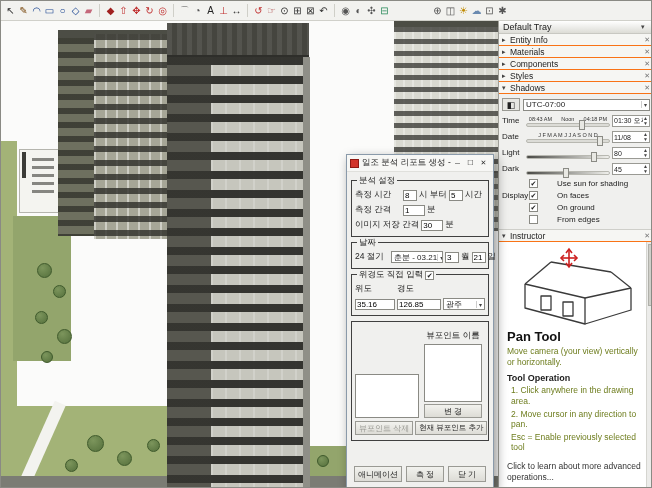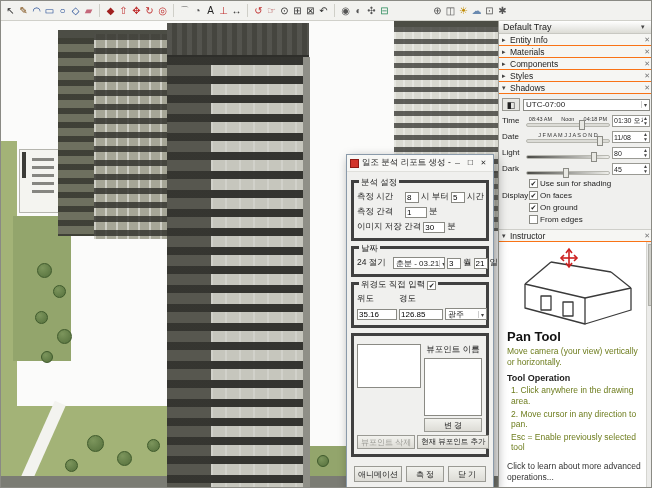--- a/index.html
+++ b/index.html
@@ -49,21 +49,21 @@
 
   
   #dialog { position:absolute; left:345px; top:153px; width:148px; height:334px; background:#f0f0ee;
             border:1px solid #8a9aaa; box-shadow:3px 4px 10px rgba(0,0,0,.4); font-size:8.5px;
             display:flex; flex-direction:column; z-index:20; color:#1c1c1c; }
   .dlg-title { height:17px; display:flex; align-items:center; padding:0 3px; background:#f7f7f5;
                border-bottom:1px solid #e0e0dc; flex:0 0 auto; }
   .app-icon { width:9px; height:9px; background:#d2332a; border:1px solid #8f1812; margin-right:3px; }
   .dlg-title-text { flex:1; font-size:8.5px; white-space:nowrap; overflow:hidden; }
   .dlg-btn { width:13px; text-align:center; font-size:7px; color:#333; cursor:default; }
-  .grp { border:3px solid #404040; margin:3px 4px 2px; padding:5px 3px 3px; position:relative; }
+  .grp { border:1px solid #404040; margin:3px 4px 2px; padding:5px 3px 3px; position:relative; }
   .grp.first { margin-top:8px; }
   .grp-legend { position:absolute; top:-6px; left:5px; background:#f0f0ee; padding:0 2px; font-size:8.5px;
                 display:flex; align-items:center; gap:2px; white-space:nowrap; }
   .frow { display:flex; align-items:center; gap:2px; margin:3px 0 2px; font-size:8.5px; white-space:nowrap; }
   .txt { height:11px; border:1px solid #8a8a84; background:#fff; font-size:8px; padding:0 1px;
          font-family:inherit; width:100%; }
   .w14{ width:14px; flex:0 0 14px;} .w22{ width:22px; flex:0 0 22px;} .w40{ width:40px; flex:0 0 40px;}
   .w44{ width:44px; flex:0 0 44px;} .w58{ width:58px; flex:0 0 58px;}
   .lbl46 { flex:0 0 46px; } .lbl34 { flex:0 0 34px; } .lbl64 { flex:0 0 64px; }
   .btn { border:1px solid #9a9a94; background:linear-gradient(#f2f2ee,#dddcd6); font-size:8px; height:14px;
@@ -100,21 +100,21 @@
   .sh-mid { flex:1; margin-right:2px; }
   .sh-scale { font-size:5.5px; color:#333; white-space:pre; text-align:center; height:7px; line-height:7px; }
   .sh-track { position:relative; height:4px; background:#dcdcd7; border:1px solid #b8b8b1; border-radius:2px; }
   .light-track { background:linear-gradient(90deg,#4a4a46,#f0f0ec); }
   .sh-thumb { position:absolute; top:-4px; width:6px; height:10px; background:#e8e8e3; border:1px solid #8a8a84; }
   .sh-spin { display:flex; align-items:center; border:1px solid #9a9a94; background:#fff; height:12px;
              padding:0 1px; font-size:7px; width:38px; flex:0 0 38px; }
   .sh-val { flex:1; white-space:nowrap; overflow:hidden; }
   .spin-btns { display:flex; flex-direction:column; font-size:5px; color:#444; line-height:5px; }
   .spin-btns i { font-style:normal; }
-  .cb-row { display:flex; align-items:center; margin:3px 0 3px 27px; font-size:8px; gap:2px; }
+  .cb-row { display:flex; align-items:center; margin:3px 0 3px 27px; font-size:8px; gap:19px; }
   .display-row { display:flex; margin-top:3px; }
   .display-label { width:27px; font-size:8px; flex:0 0 27px; }
   .display-cbs .cb-row { margin:0 0 3px 0; }
 
   
   .instructor-body { flex:1; background:#fff; position:relative; overflow:hidden; }
   .ins-inner { padding:2px 10px 2px 6px; }
   .ins-illus { display:block; margin:2px auto 0; }
   .ins-title { font-size:13px; font-weight:bold; margin:3px 2px 2px; color:#111; }
   .ins-desc { font-size:8.5px; color:#6e7d1e; margin:0 2px 6px; line-height:1.25; }
@@ -271,21 +271,21 @@
         <input class="txt w40" data-name="latitude-input" value="35.16" style="">
         <input class="txt w44" data-name="longitude-input" value="126.85" style="">
         <div class="select" style="width:42px;flex:0 0 42px" data-name="city-select">
           <span data-name="city-value">광주</span>
           <span class="sel-arrow" data-name="chevron-down-icon">▾</span>
         </div>
       </div>
     </div>
 
     <div class="grp" data-name="viewpoints-group">
-      <div class="frow" style="align-items:flex-start">
+      <div class="frow" style="align-items:flex-end">
         <div class="listbox" data-name="viewpoint-listbox"></div>
         <div class="vp-col">
           <span data-name="viewpoint-name-label">뷰포인트 이름</span>
           <input class="txt w58" data-name="viewpoint-name-input" style="">
           <span class="btn" style="width:58px" data-name="viewpoint-change-button">변 경</span>
         </div>
       </div>
       <div class="frow">
         <span class="btn btn-disabled" style="width:64px" data-name="viewpoint-delete-button">뷰포인트 삭제</span>
         <span class="btn" style="flex:1;font-size:7.5px" data-name="viewpoint-add-button">현재 뷰포인트 추가</span>

